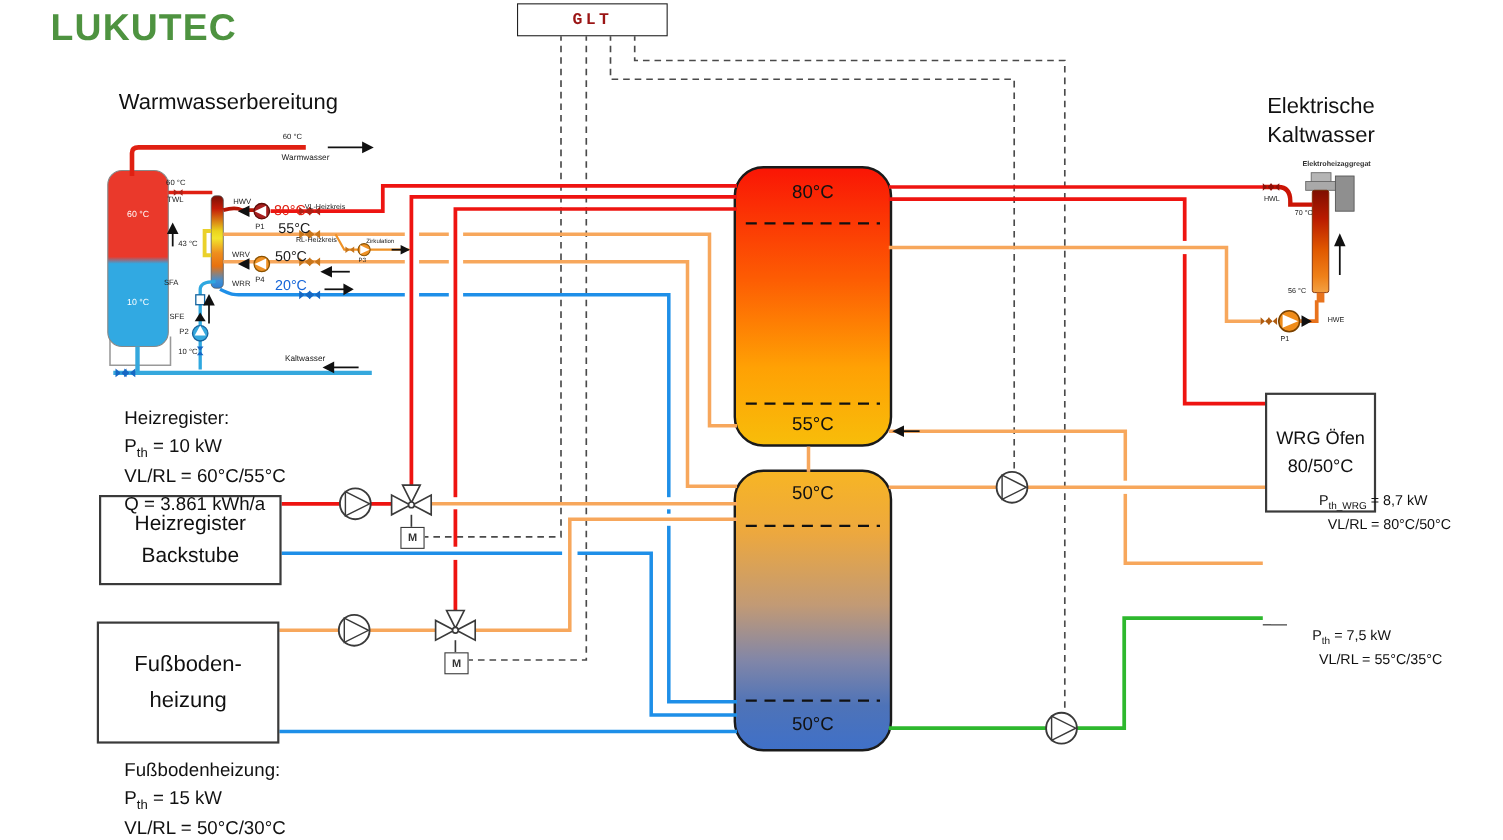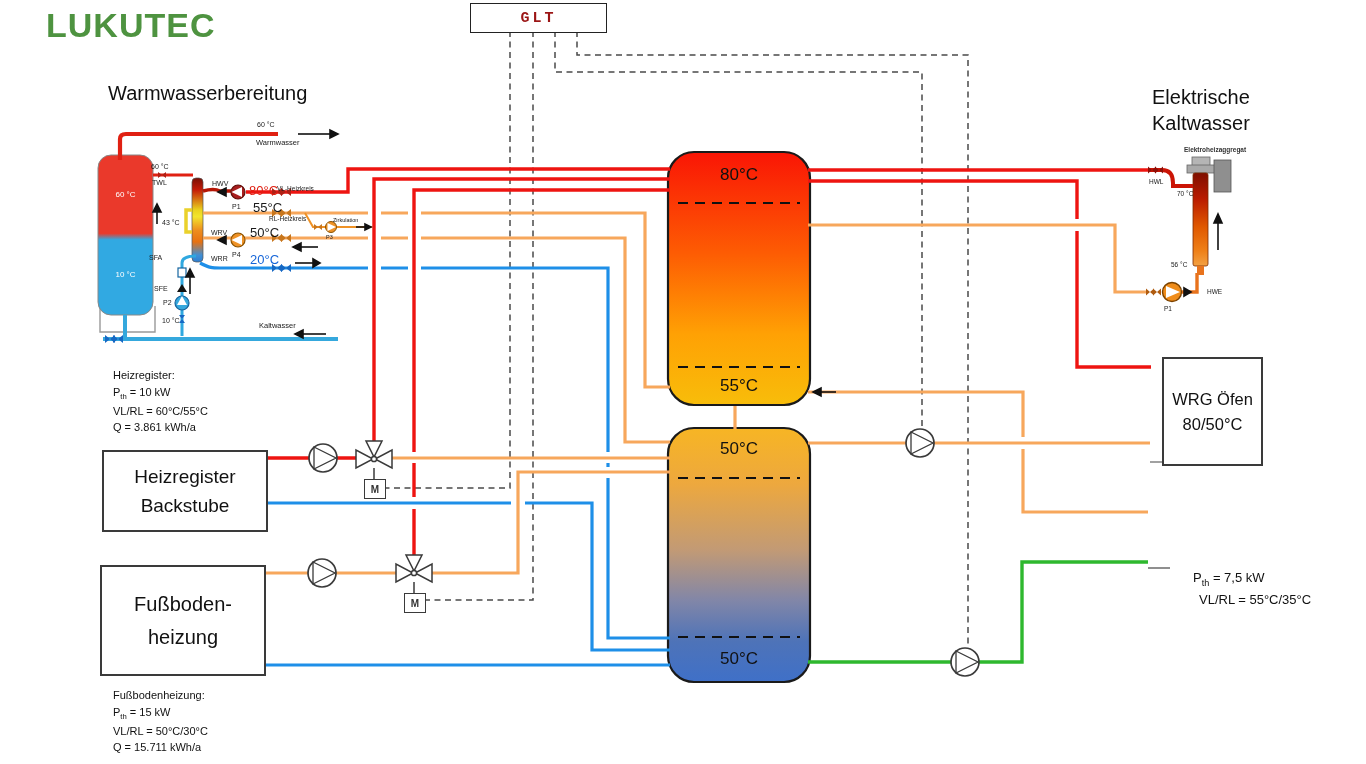--- a/index.html
+++ b/index.html
@@ -11,22 +11,22 @@
   .red{color:#e02012}.blue{color:#1565d8}.white{color:#fff}.gray{color:#333}
   .unit-temp{font-size:13px;font-weight:400;}
   .tank-lbl{position:absolute;left:668px;width:142px;text-align:center;font-size:17px;color:#111;z-index:4;}
   .logo{position:absolute;left:46px;top:6px;font-size:34px;font-weight:800;color:#4e9340;
         letter-spacing:1px;z-index:4;}
   .glt{position:absolute;left:470px;top:3px;width:135px;height:28px;border:1.6px solid #222;
        background:#fff;display:flex;align-items:center;justify-content:center;z-index:4;
        font-family:"Liberation Mono",monospace;font-weight:bold;font-size:15px;color:#9b1515;letter-spacing:3px;}
   .sect{position:absolute;font-size:20px;color:#111;z-index:4;line-height:1.3;}
   .eqbox{position:absolute;border:2.4px solid #3a3a3a;background:#fff;display:flex;flex-direction:column;
-         align-items:center;justify-content:center;text-align:center;color:#111;z-index:3;margin-left:12px;}
-  .note{position:absolute;font-size:11px;line-height:1.52;color:#111;z-index:4;}
+         align-items:center;justify-content:center;text-align:center;color:#111;z-index:3;}
+  .note{position:absolute;font-size:17px;line-height:1.52;color:#111;z-index:4;}
   .note sub, .lbl sub{font-size:70%;}
   .mbox{position:absolute;width:20px;height:18px;border:1.5px solid #3a3a3a;background:#fff;z-index:4;
         display:flex;align-items:center;justify-content:center;font-size:10px;font-weight:bold;color:#333;}
 </style>
 </head>
 <body>
 
 <div class="stage">
 
   <div class="logo">LUKUTEC</div>
@@ -342,20 +342,24 @@
     <div>Heizregister:</div>
     <div><span>P</span><sub>th</sub><span> = 10 kW</span></div>
     <div>VL/RL = 60°C/55°C</div>
     <div>Q = 3.861 kWh/a</div>
   </div>
   <div class="note" style="left:113px;top:687px;">
     <div>Fußbodenheizung:</div>
     <div><span>P</span><sub>th</sub><span> = 15 kW</span></div>
     <div>VL/RL = 50°C/30°C</div>
     <div>Q = 15.711 kWh/a</div>
+  </div>
+  <div class="note" style="left:1199px;top:445px;font-size:13px;line-height:1.6;">
+    <div><span>P</span><sub>th_WRG</sub><span> = 8,7 kW</span></div>
+    <div style="margin-left:8px;">VL/RL = 80°C/50°C</div>
   </div>
   <div class="note" style="left:1193px;top:568px;font-size:13px;line-height:1.6;">
     <div><span>P</span><sub>th</sub><span> = 7,5 kW</span></div>
     <div style="margin-left:6px;">VL/RL = 55°C/35°C</div>
   </div>
 
   <span class="lbl t7" style="left:257px;top:121px;">60 °C</span>
   <span class="lbl t75" style="left:256px;top:139px;">Warmwasser</span>
   <span class="lbl t7" style="left:151px;top:163px;">60 °C</span>
   <span class="lbl t7" style="left:152px;top:179px;">TWL</span>

